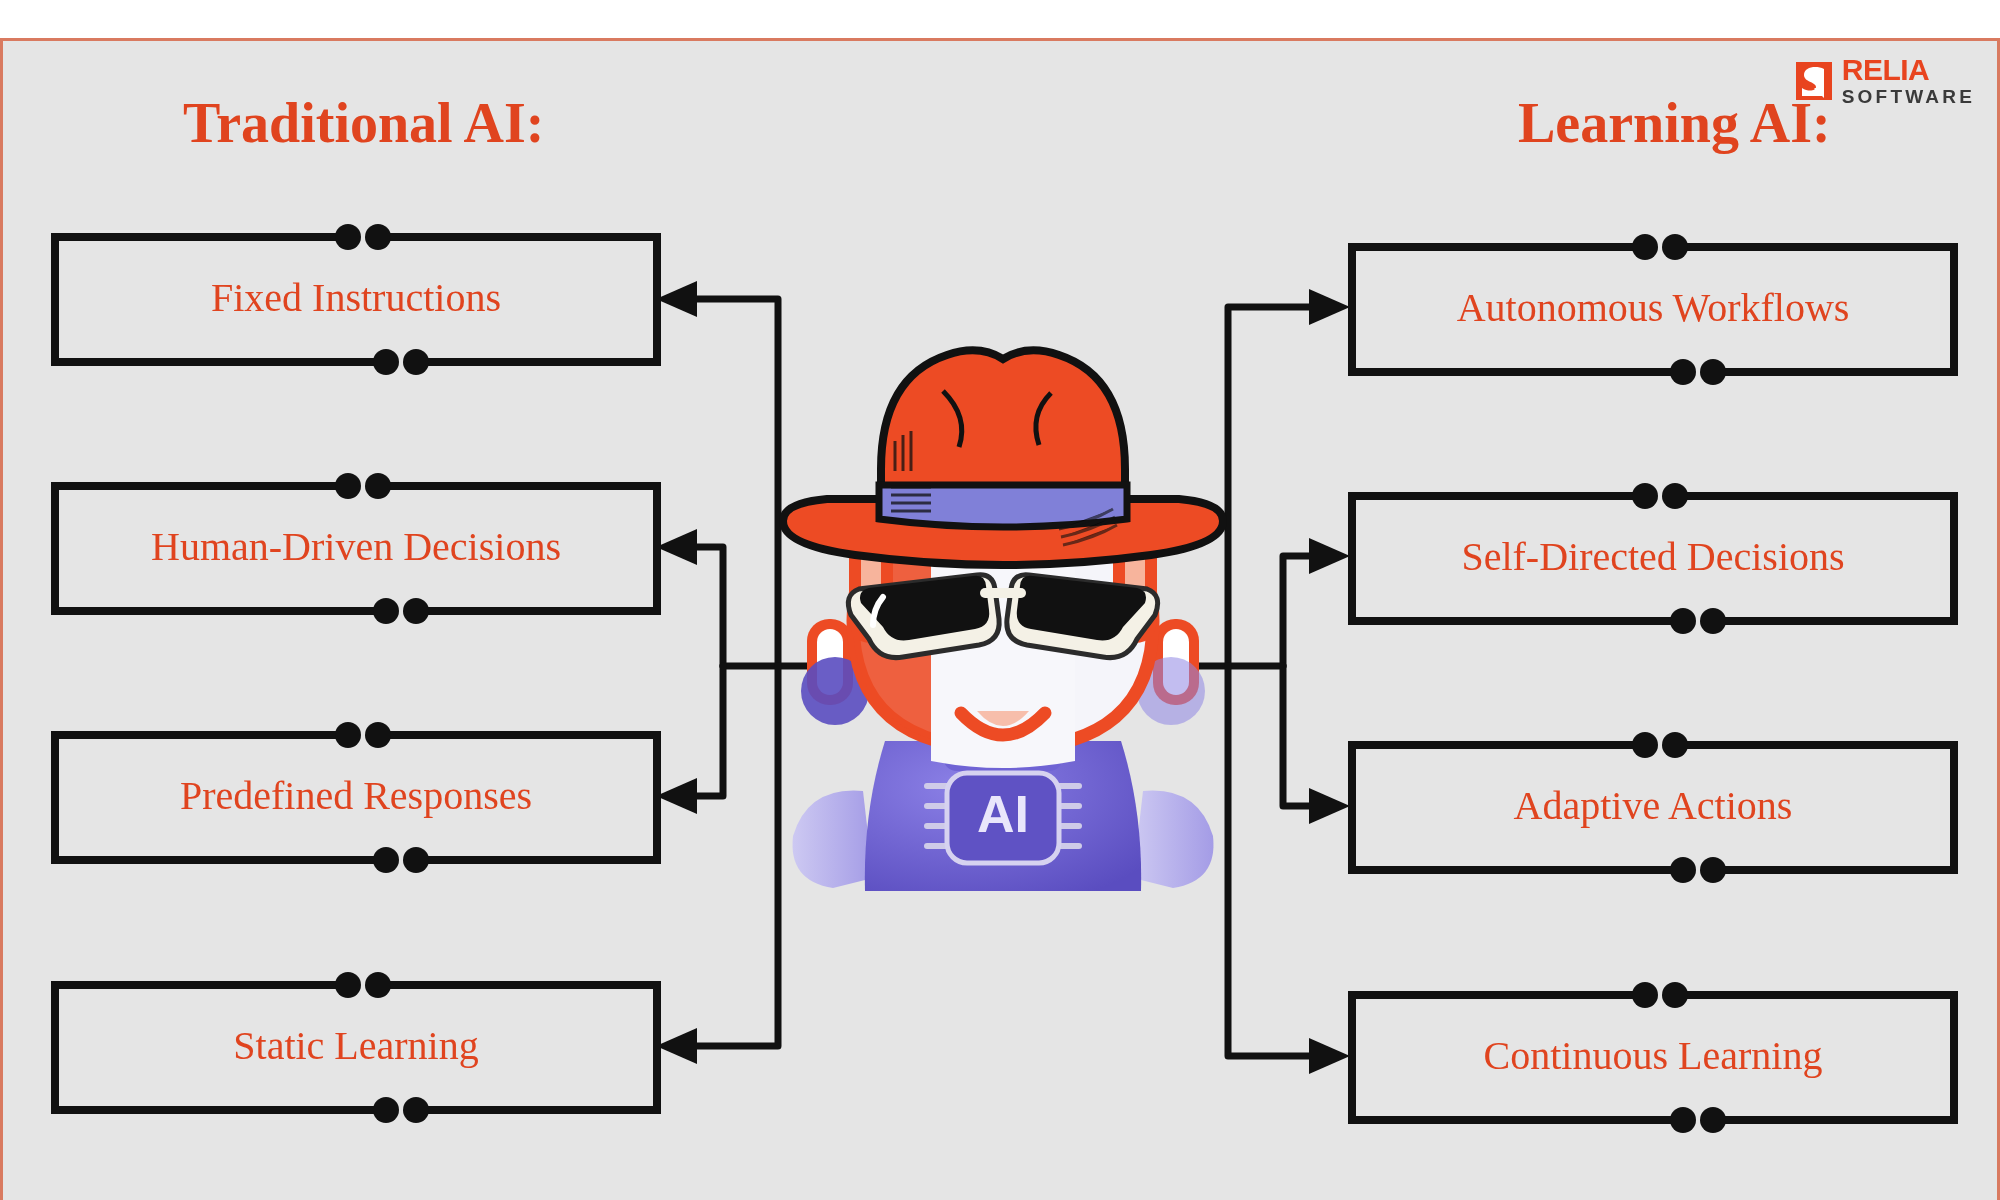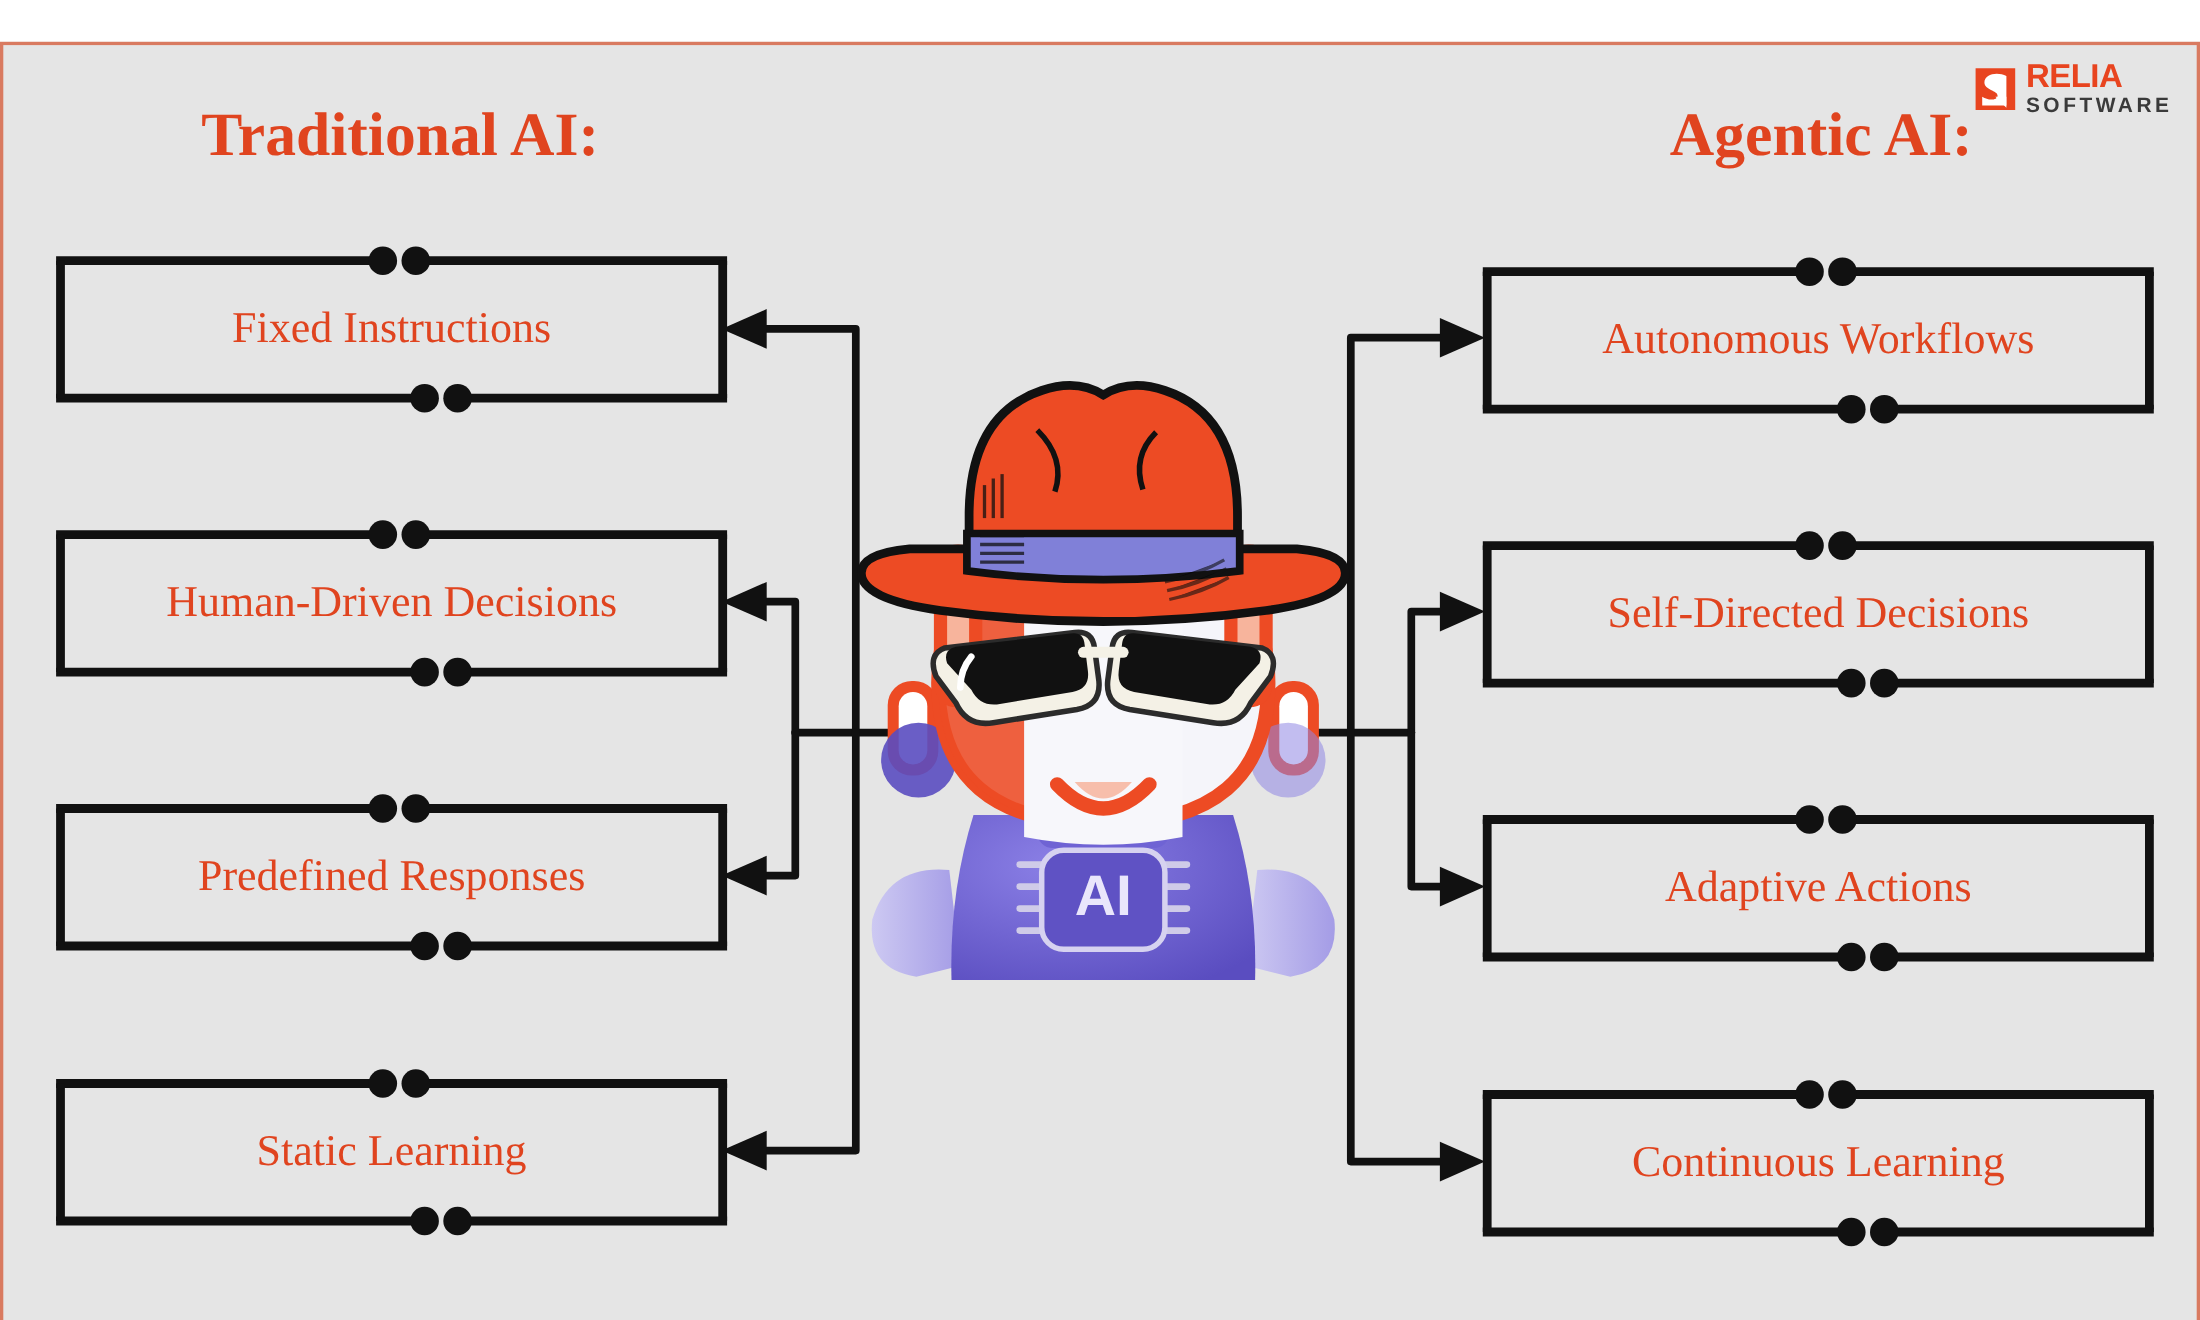--- a/index.html
+++ b/index.html
@@ -84,21 +84,21 @@
       <path d="M30 9 C22 5, 10 7, 10 15 C10 22, 22 22, 22 27 C22 31, 14 32, 8 28 L8 36 L30 36 Z" fill="#ffffff"></path>
       <path d="M20 28 L30 38 L30 28 Z" fill="#ffffff"></path>
     </svg>
     <span class="logo-word">
       <span class="logo-relia">RELIA</span>
       <span class="logo-soft">SOFTWARE</span>
     </span>
   </div>
 
   <div class="heading" id="heading-left">Traditional AI:</div>
-  <div class="heading" id="heading-right">Agentic AI:</div>
+  <div class="heading" id="heading-right">Learning AI:</div>
 
   <svg id="diagram" viewBox="0 0 2000 1200">
 
     <defs>
       <radialGradient id="gBody" cx="35%" cy="30%" r="85%">
         <stop offset="0%" stop-color="#8b80e6"></stop>
         <stop offset="100%" stop-color="#5a4dc0"></stop>
       </radialGradient>
       <linearGradient id="gArm" x1="0" y1="0" x2="1" y2="0">
         <stop offset="0%" stop-color="#cdc9f2"></stop>

